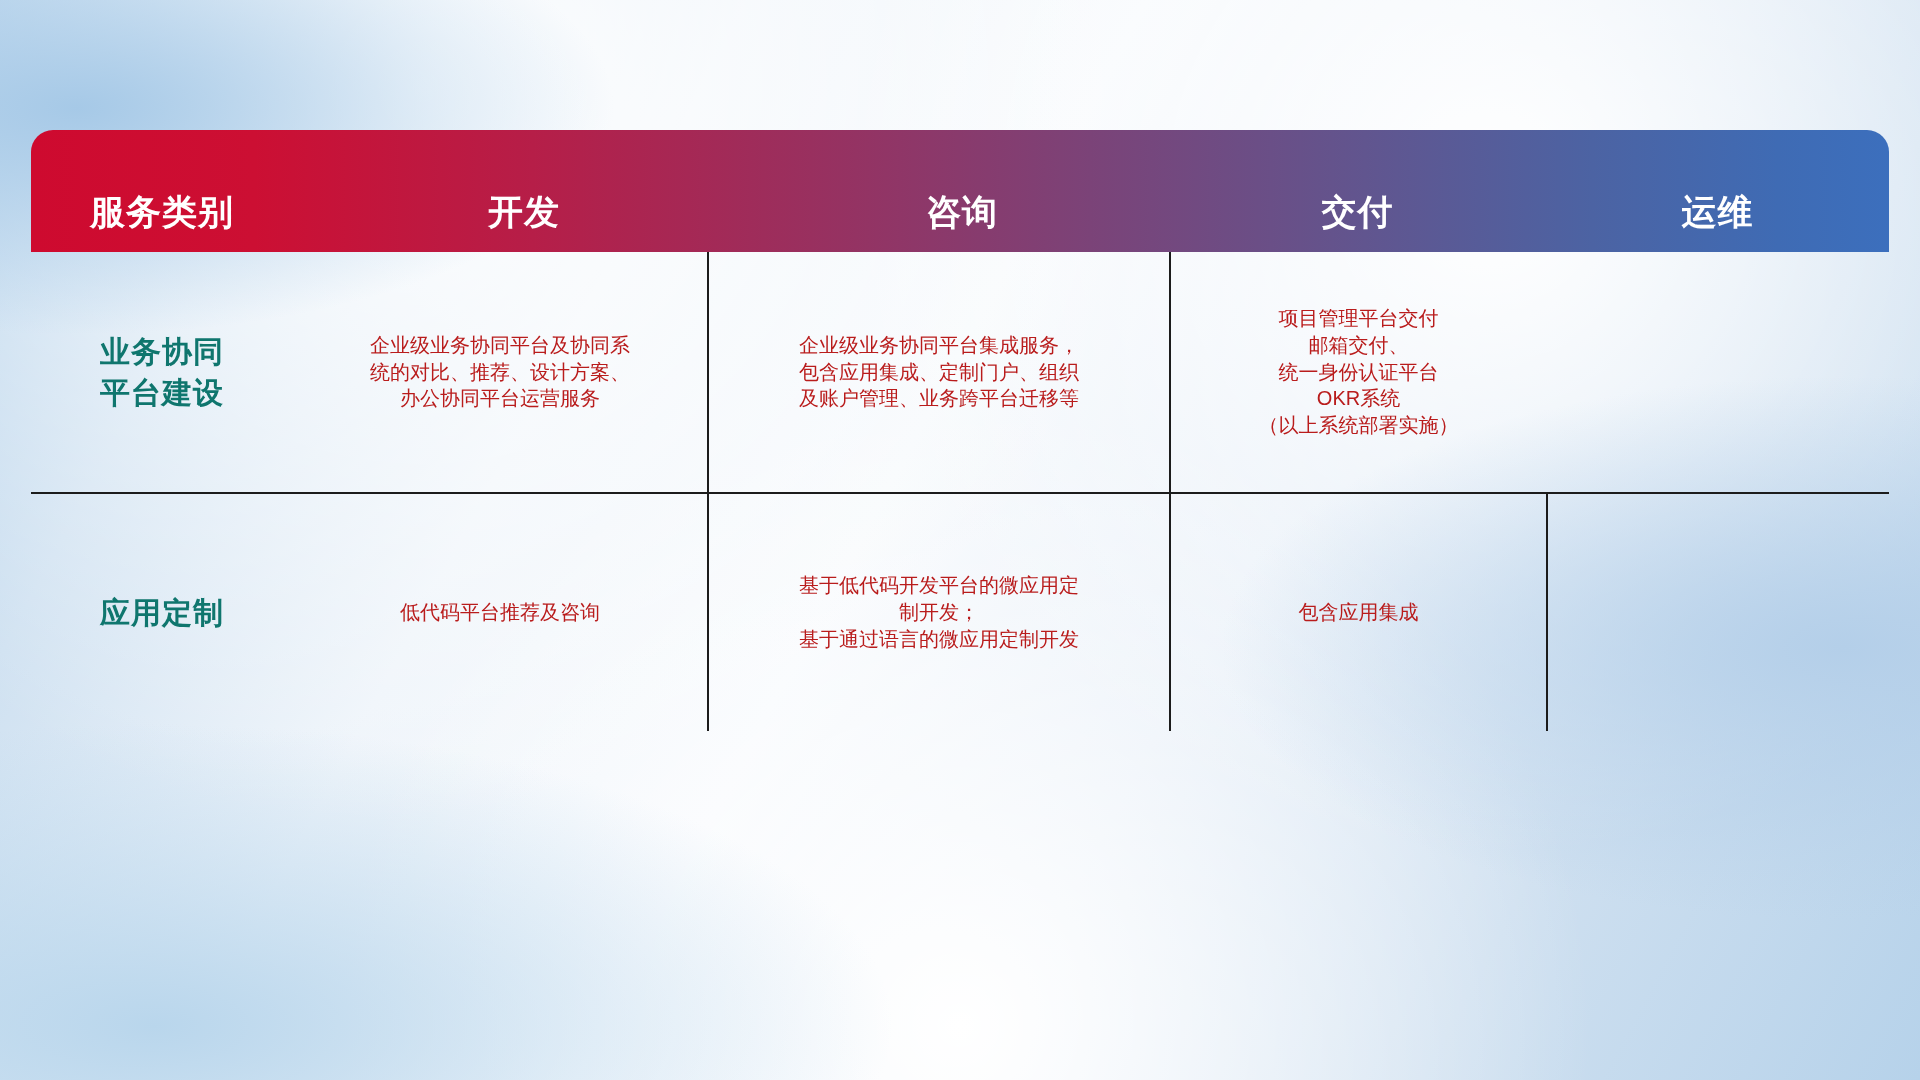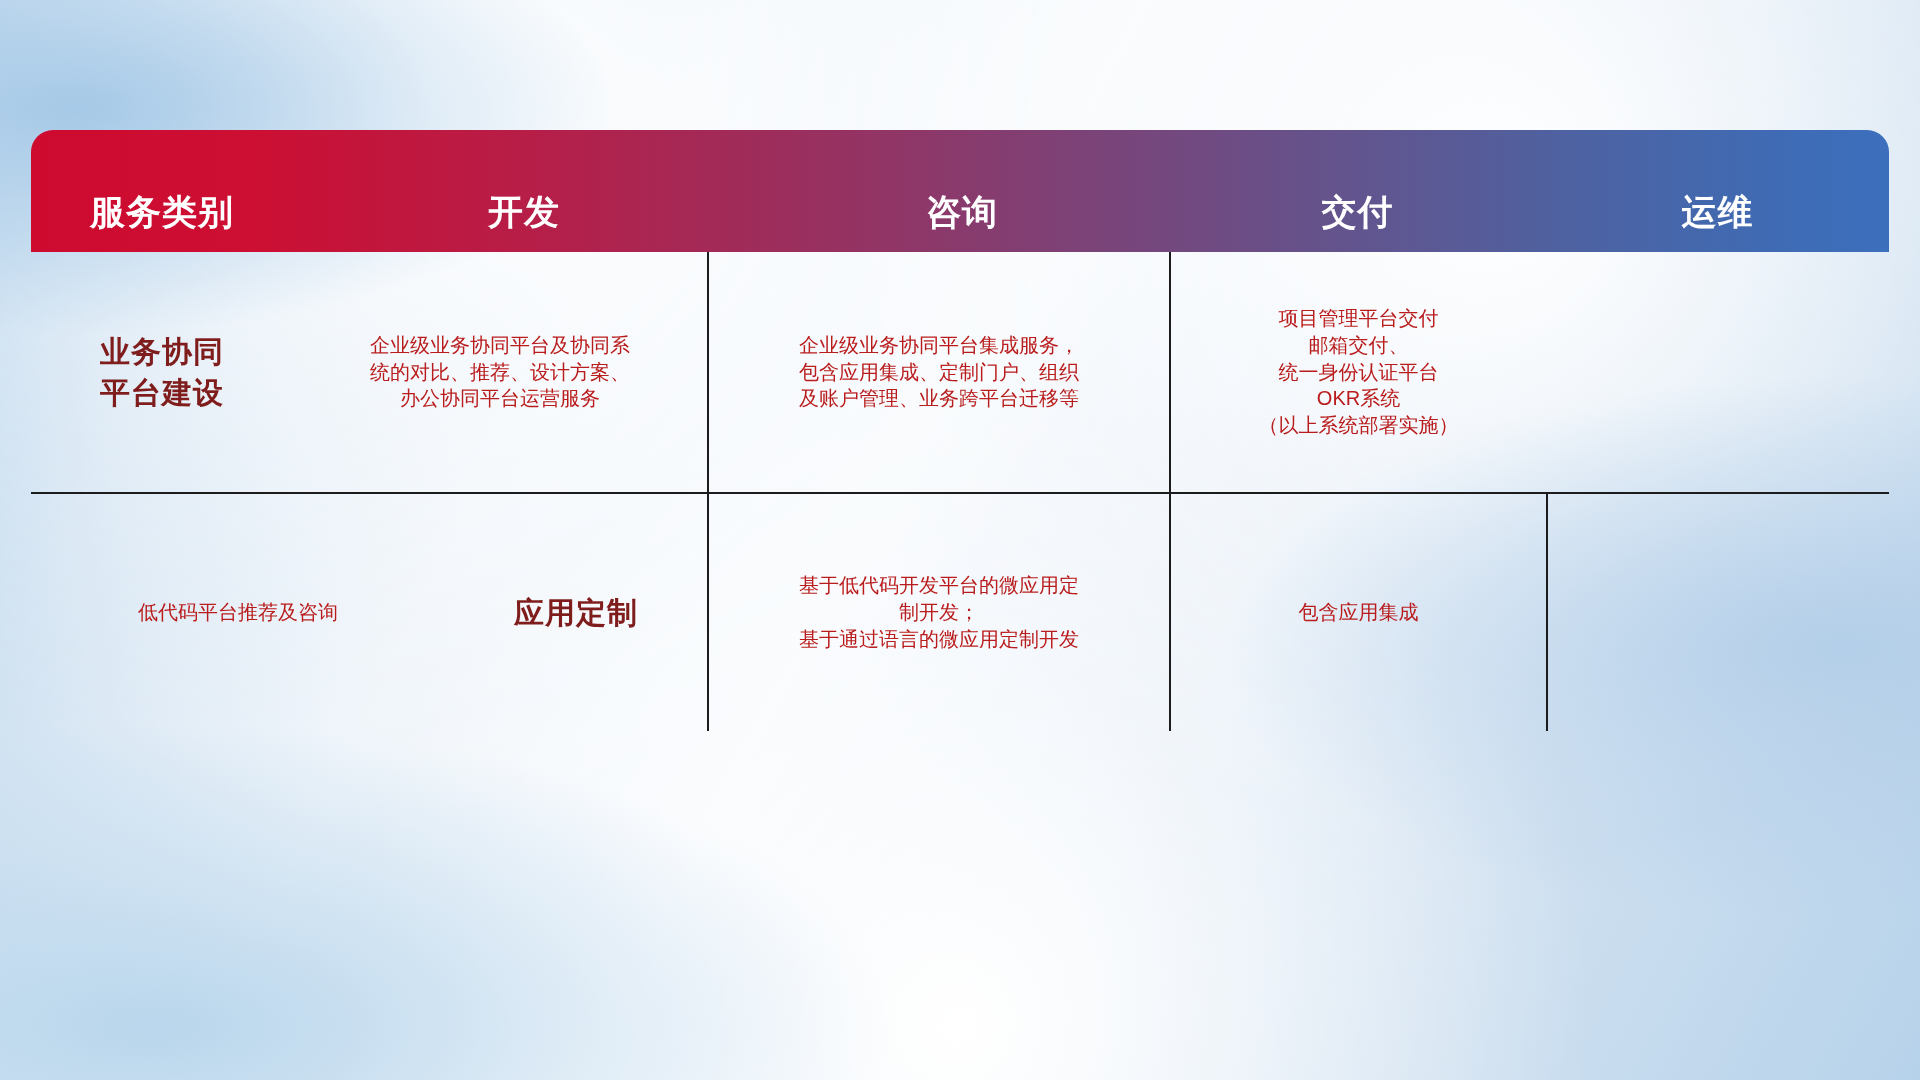--- a/index.html
+++ b/index.html
@@ -85,21 +85,21 @@
     text-align:center;
     padding:8px 14px;
     font-size:20px;
     line-height:1.34;
     color:#b91c1c;
     white-space:pre-line;
   }
   .td.vline{ border-left:2px solid #1c1c1c; }
 
   .td.cat{
-    color:#7f1d1d;
+    color:#0f766e;
     font-weight:bold;
     font-size:30px;
     line-height:1.38;
     letter-spacing:1px;
   }
 
   
   .c0{ width:262px; }
   .c1{ width:414px; }
   .c2{ width:462px; }
@@ -138,22 +138,22 @@
 及账户管理、业务跨平台迁移等</div>
       <div class="td c3 vline">项目管理平台交付
 邮箱交付、
 统一身份认证平台
 OKR系统
 （以上系统部署实施）</div>
     </div>
 
 
     <div class="trow r2">
+      <div class="td cat c0">应用定制</div>
       <div class="td c1">低代码平台推荐及咨询</div>
-      <div class="td cat c0">应用定制</div>
       <div class="td c2 vline">基于低代码开发平台的微应用定
 制开发；
 基于通过语言的微应用定制开发</div>
       <div class="td c3 vline">包含应用集成</div>
       <div class="td c4 vline"></div>
     </div>
 
   </div>
 </div>
 

